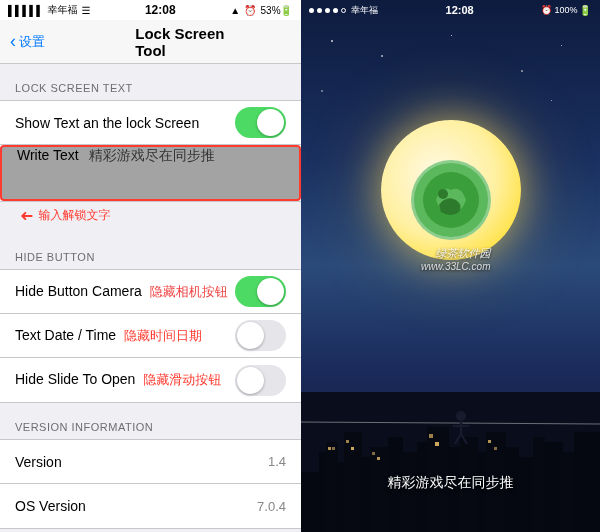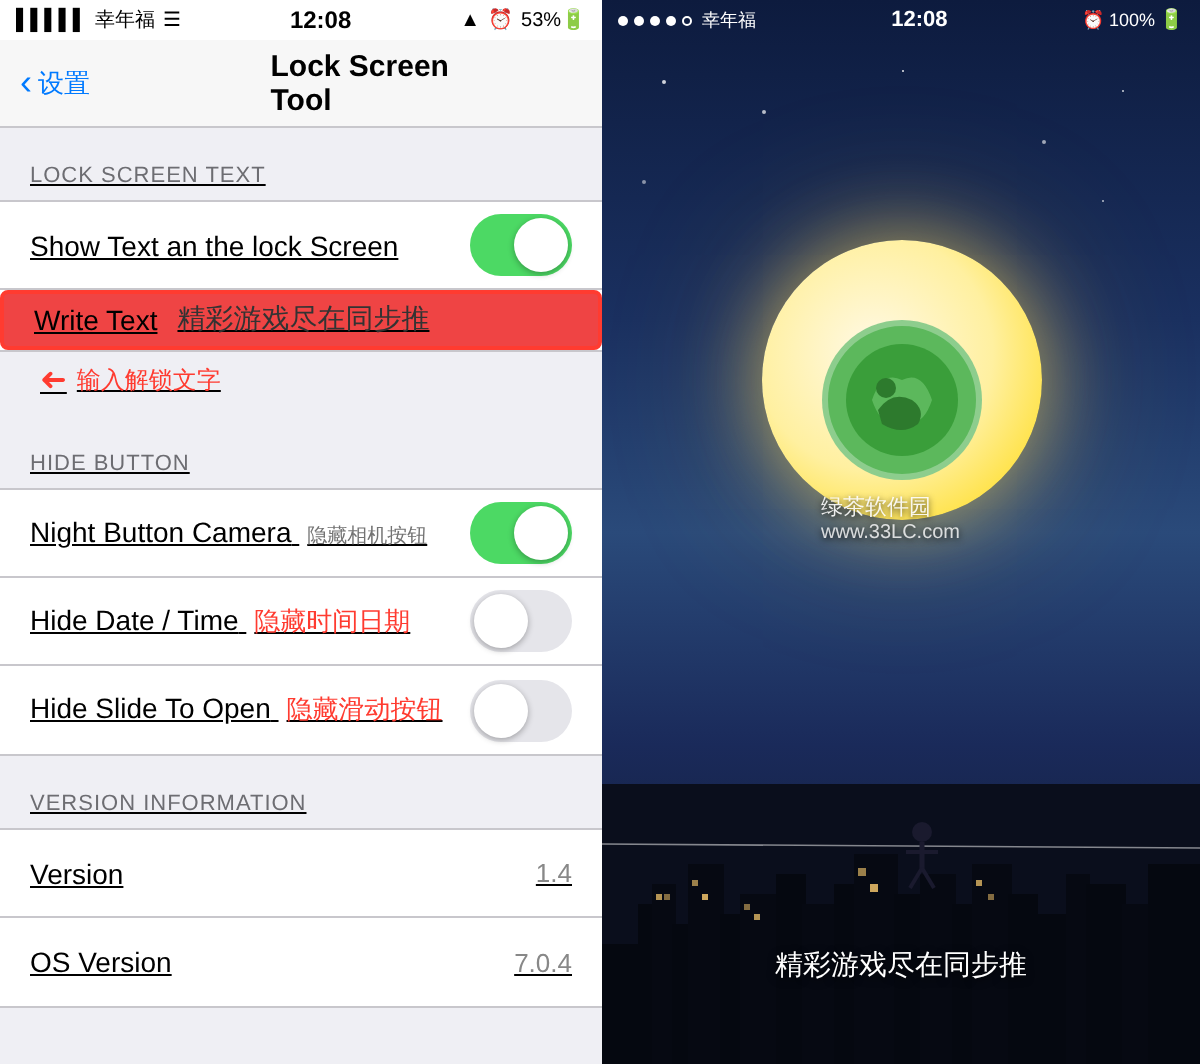--- a/index.html
+++ b/index.html
@@ -67,21 +67,20 @@
       font-size: 15px;
       font-weight: 600;
       color: #000;
       margin-left: 40px;
     }
 
     .content {
       flex: 1;
       overflow-y: auto;
       overflow-x: hidden;
-      text-decoration: underline;
     }
 
     .section-header {
       font-size: 11px;
       color: #6d6d72;
       text-transform: uppercase;
       padding: 18px 15px 6px 15px;
       letter-spacing: 0.5px;
     }
 
@@ -137,25 +136,25 @@
       right: 2px;
       transition: left 0.2s;
     }
 
     .toggle.off .toggle-thumb {
       right: auto;
       left: 2px;
     }
 
     .write-text-row {
-      height: 30px;
-      display: flex;
-      align-items: center;
+      height: 56px;
+      display: flex;
+      align-items: flex-start;
       padding: 0 15px;
-      background: #ef4444;
+      background: #a3a3a3;
       border: 2px solid #ff3b30;
       border-radius: 4px;
       position: relative;
       margin: 0;
     }
 
     .write-text-label {
       font-size: 14px;
       color: #000;
       margin-right: 10px;
@@ -279,21 +278,22 @@
       text-shadow: 0 1px 8px rgba(0,0,0,0.4);
     }
 
     
     .watermark {
       position: absolute;
       top: 160px;
       left: 50%;
       transform: translateX(-50%);
       z-index: 5;
-      text-align: left;
+      text-align: right;
+      font-style: italic;
     }
 
     .watermark-logo {
       width: 80px;
       height: 80px;
       border-radius: 50%;
       background: #5cb85c;
       display: flex;
       align-items: center;
       justify-content: center;
@@ -388,31 +388,31 @@
       <span class="arrow-icon">➜</span>
       <span class="hint-text">输入解锁文字</span>
     </div>
 
     <div class="section-header">HIDE BUTTON</div>
 
     <div class="settings-group">
 
       <div class="settings-row">
         <span class="row-label">
-          <span>Night Button Camera</span>
-          <span style="color:#737373;font-size:10px;margin-left:4px;">隐藏相机按钮</span>
+          <span>Hide Button Camera</span>
+          <span style="color:#ef4444;font-size:13px;margin-left:4px;">隐藏相机按钮</span>
         </span>
         <div class="toggle">
           <div class="toggle-thumb"></div>
         </div>
       </div>
 
       <div class="settings-row">
         <span class="row-label">
-          <span>Hide Date / Time</span>
+          <span>Text Date / Time</span>
           <span style="color:#ff3b30;font-size:13px;margin-left:4px;">隐藏时间日期</span>
         </span>
         <div class="toggle off">
           <div class="toggle-thumb"></div>
         </div>
       </div>
 
       <div class="settings-row">
         <span class="row-label">
           <span>Hide Slide To Open</span>

